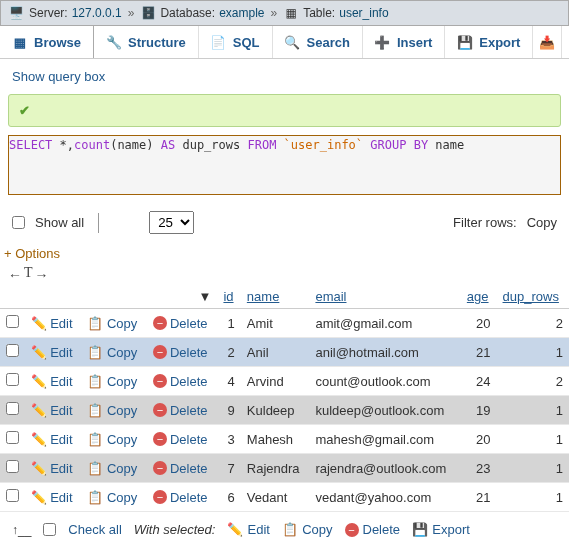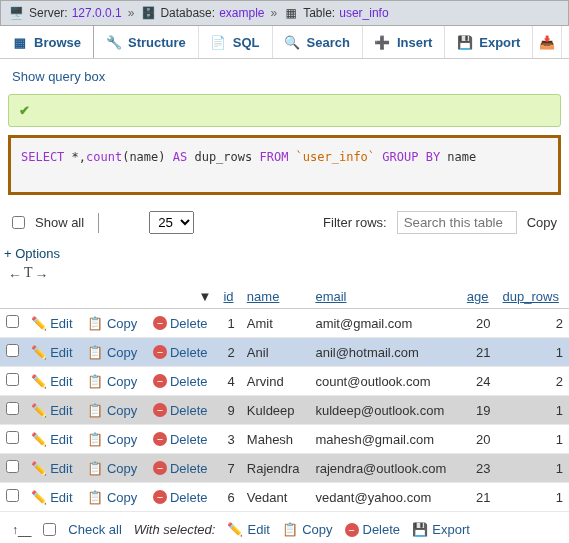--- a/index.html
+++ b/index.html
@@ -1,35 +1,35 @@
 <!DOCTYPE html>
 <html><head>
 <meta charset="utf-8">
 <style>
 * { box-sizing: border-box; margin: 0; padding: 0; }
 body { font-family: Arial, sans-serif; font-size: 13px; color: #333; background: #fff; width: 569px; }
 .breadcrumb { background: #dadfe5; border: 1px solid #aaa; padding: 4px 8px; display: flex; align-items: center; gap: 4px; font-size: 12px; }
-.breadcrumb a { color: #6d28d9; text-decoration: none; }
+.breadcrumb a { color: #0c4a6e; text-decoration: none; }
 .breadcrumb .sep { color: #666; margin: 0 2px; }
 .tabs { display: flex; border-bottom: 1px solid #ccc; background: #fff; }
 .tab { display: flex; align-items: center; gap: 6px; padding: 8px 12px; color: #235a8e; font-weight: bold; font-size: 13px; cursor: pointer; border-right: 1px solid #e0e0e0; }
 .tab:first-child { border-right: 1px solid #aaa; }
 .icon-sm { width: 16px; height: 16px; display: inline-flex; align-items: center; justify-content: center; }
 .query-link { padding: 10px 12px; }
 .query-link a { color: #235a8e; text-decoration: none; font-size: 13px; text-align: right; }
 .success-box { margin: 0 8px; background: #e4f7c3; border: 1px solid #b3d68b; padding: 8px 10px; border-radius: 3px; display: flex; align-items: center; gap: 8px; color: #3a5a1a; font-size: 13px; }
-.sql-box { margin: 8px; background: #f5f5f5; border: 3px solid #a16207; padding: 10px; font-family: monospace; font-size: 12px; line-height: 1.6; min-height: 60px; }
+.sql-box { margin: 8px; background: #f5f5f5; border: 1px solid #a16207; font-family: monospace; font-size: 12px; line-height: 1.6; min-height: 60px; }
 .sql-kw { color: #9933cc; }
 .sql-id { color: #cc6600; }
 .controls { display: flex; align-items: center; gap: 10px; padding: 8px 12px; font-size: 13px; flex-wrap: nowrap; }
 .controls .divider { border-left: 1px solid #999; height: 20px; margin: 0 4px; }
 .controls select { padding: 2px 4px; margin-left: 36px; }
 .controls input[type=text] { padding: 3px 6px; border: 1px solid #ccc; width: 120px; }
 .options-link { padding: 4px 12px 2px 4px; }
-.options-link a { color: #0c4a6e; text-decoration: none; font-size: 13px; }
+.options-link a { color: #a16207; text-decoration: none; font-size: 13px; }
 .sort-arrows { padding: 2px 12px 4px 8px; font-size: 14px; color: #444; display: flex; align-items: center; gap: 2px; }
 table.data { width: 100%; border-collapse: collapse; font-size: 13px; }
 table.data th { background: #fff; color: #235a8e; text-align: left; padding: 4px 6px; border-bottom: 1px solid #ccc; font-weight: normal; cursor: pointer; }
 table.data th.sortable { text-decoration: underline; }
 table.data td { padding: 6px 6px; border-bottom: 1px solid #e8e8e8; }
 table.data tr.highlight td { background: #c7d6e8; }
 table.data tr.highlight-grey td { background: #d5d5d5; }
 .action-link { color: #235a8e; text-decoration: none; display: inline-flex; align-items: center; gap: 3px; }
 .num { text-align: right; }
 .footer-actions { display: flex; align-items: center; gap: 12px; padding: 10px 12px; font-size: 13px; }
@@ -98,21 +98,20 @@
   <span class="sql-kw">SELECT</span><span> *,</span><span class="sql-kw">count</span><span>(name) </span><span class="sql-kw">AS</span><span> dup_rows </span><span class="sql-kw">FROM</span> <span class="sql-id">`user_info`</span> <span class="sql-kw">GROUP BY</span><span> name</span>
 </div>
 
 <div class="controls">
   <input type="checkbox" style="">
   <span>Show all</span>
   <span class="divider"></span>
   <select><option>25</option></select>
   <span style="flex:1"></span>
   <span>Filter rows:</span>
-  <input type="text" placeholder="Search this table" style="">
   <span>Copy</span>
 </div>
 
 <div class="options-link">
   <a href="#">+ Options</a>
 </div>
 <div class="sort-arrows">
   <span>←</span>
     <span style="font-family:serif;">T</span>
     <span>→</span>

